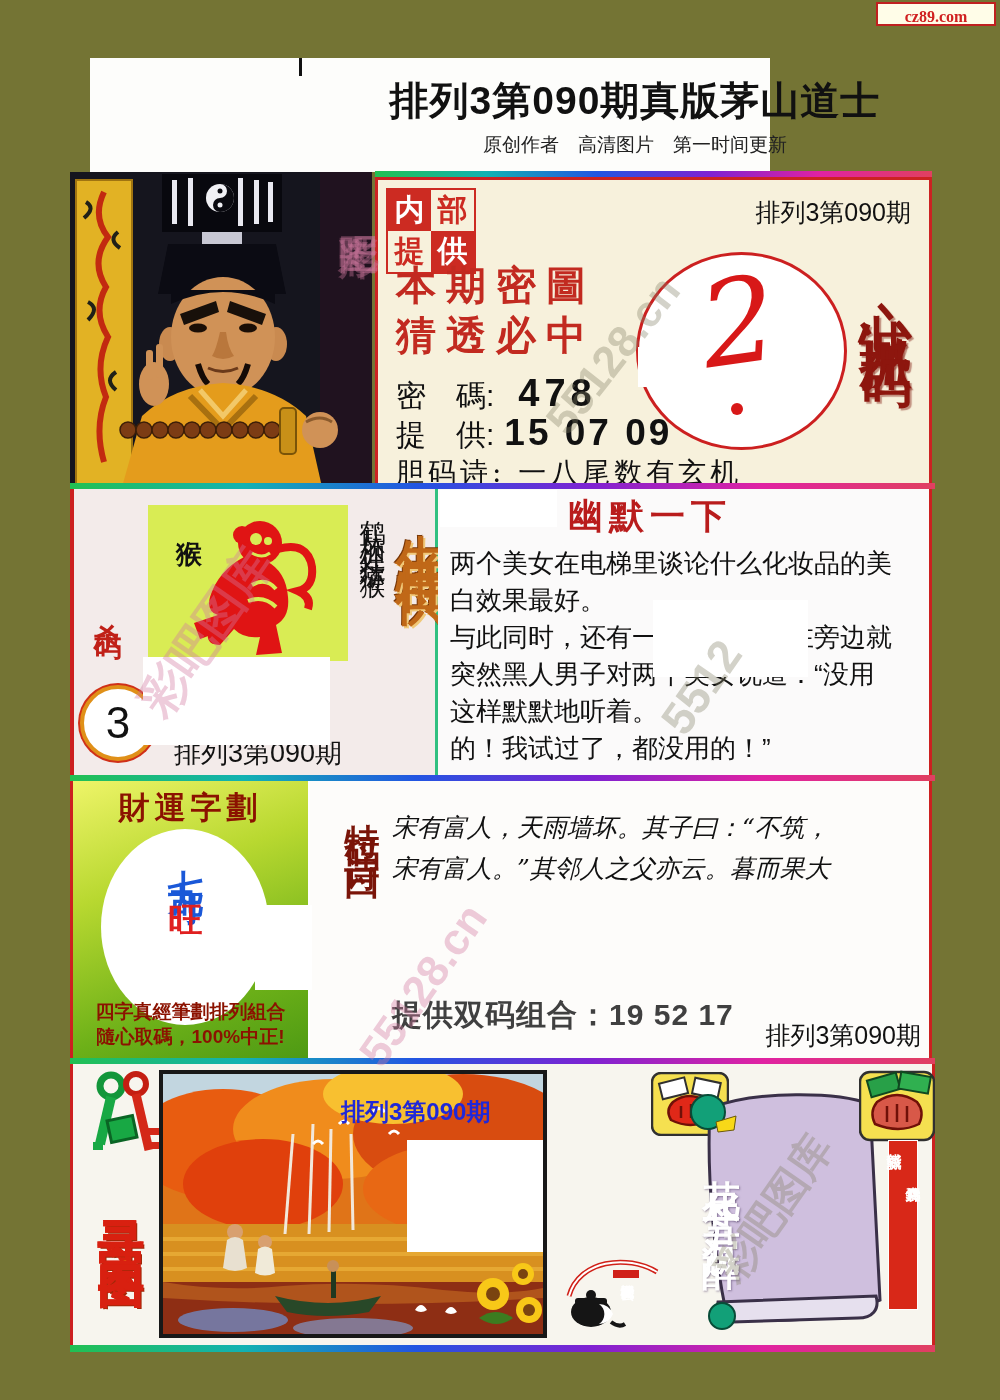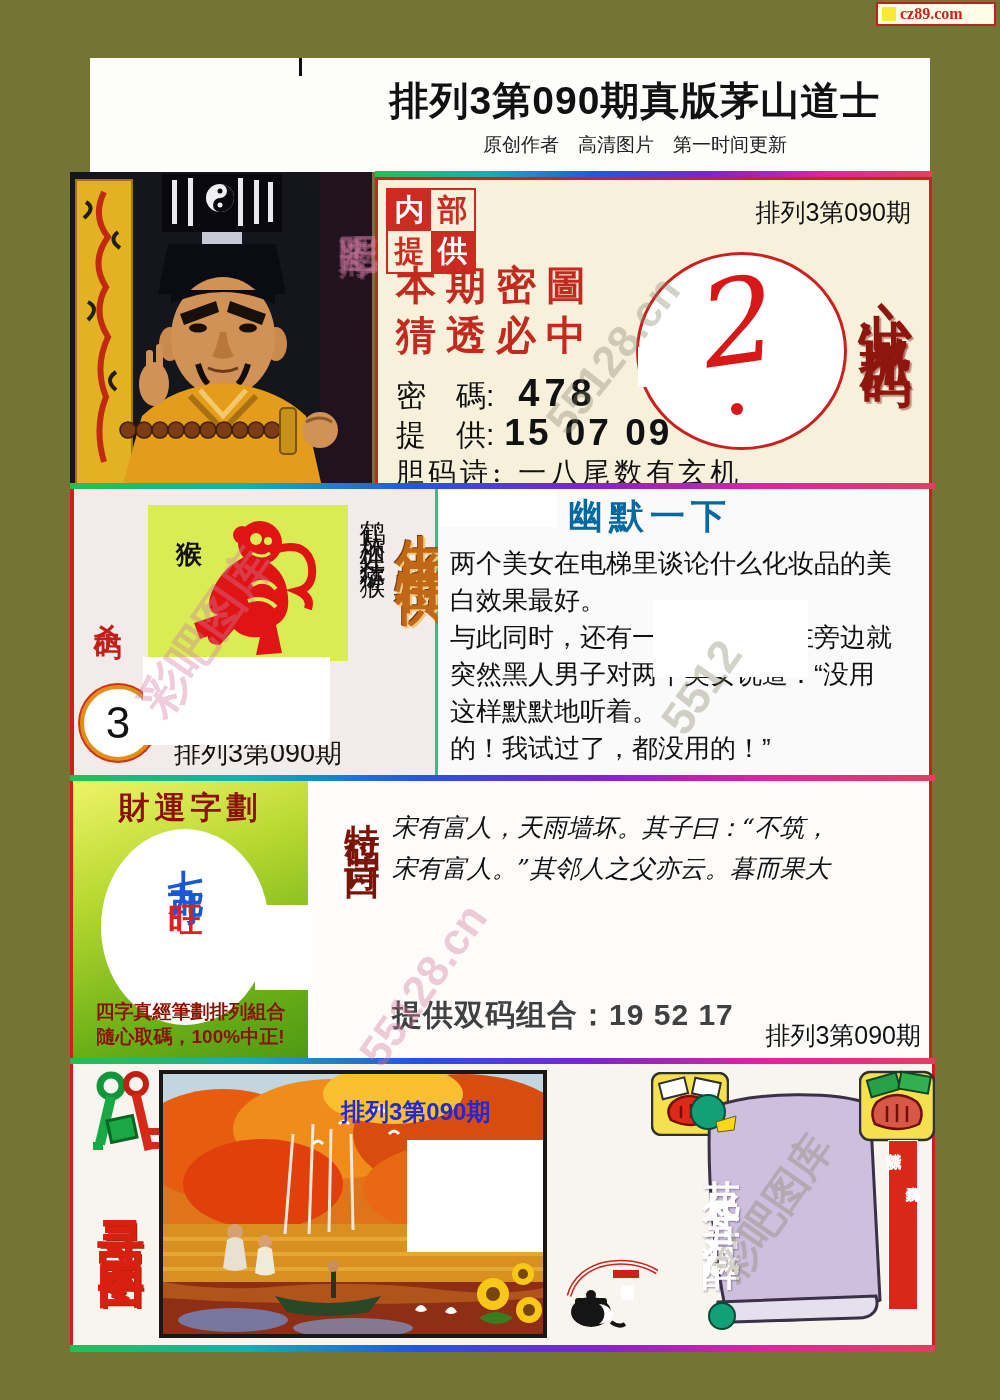--- a/index.html
+++ b/index.html
@@ -3,26 +3,26 @@
 <meta charset="utf-8">
 <style>
   html,body{margin:0;padding:0;background:#5a5a28;}
   .page{position:relative;width:1000px;height:1400px;background:#747434;overflow:hidden;
         font-family:"Liberation Sans","DejaVu Sans",sans-serif;}
   .abs{position:absolute;}
   .v{writing-mode:vertical-rl;text-orientation:upright;}
 
   
   .badge{left:876px;top:2px;width:120px;height:24px;background:#fffde8;border:2px solid #c02020;
-         display:flex;align-items:center;gap:4px;padding:0 4px;box-sizing:border-box;}
+         display:flex;align-items:center;gap:4px;padding:0 4px;box-sizing:border-box;flex-direction:column;}
   .badge .sq{width:14px;height:14px;background:#f8e838;}
   .badge .t{color:#d02020;font-weight:bold;font-size:16px;font-family:"Liberation Serif",serif;}
 
   
-  .header{left:90px;top:58px;width:840px;height:114px;background:#fdfdfb;}
+  .header{left:90px;top:58px;width:680px;height:114px;background:#fdfdfb;}
   .header .title{position:absolute;left:255px;top:16px;width:580px;text-align:center;
                  font-size:39px;font-weight:bold;color:#111;letter-spacing:1px;}
   .header .subtitle{position:absolute;left:255px;top:74px;width:580px;text-align:center;
                     font-size:19px;color:#222;}
   .tick{left:299px;top:58px;width:3px;height:18px;background:#111;}
 
   
   .rainbow{height:6px;background:linear-gradient(90deg,#22c052,#12b2b2,#2255e2,#7e22d2,#e022a2,#e04060);}
 
   
@@ -63,21 +63,21 @@
                       background:#fff;border:4px solid #e09018;box-shadow:0 0 0 2px #d03018;
                       display:flex;align-items:center;justify-content:center;font-size:44px;color:#111;}
   .zodiac .poem{position:absolute;left:282px;top:10px;font-size:26px;color:#111;letter-spacing:9px;}
   .zodiac .ztitle{position:absolute;left:314px;top:6px;font-size:49px;font-weight:bold;color:#c06818;
                   letter-spacing:15px;text-shadow:2px 2px 0 #f0c878,-1px -1px 0 #7a3808;}
   .zodiac .issue{position:absolute;left:100px;bottom:4px;font-size:27px;color:#111;}
 
   
   .humor{left:438px;top:489px;width:494px;height:286px;background:#fbfafa;border-right:3px solid #cc2020;
          box-sizing:border-box;}
-  .humor .htitle{position:absolute;left:130px;top:4px;font-size:35px;font-weight:bold;color:#0369a1;letter-spacing:6px;}
+  .humor .htitle{position:absolute;left:130px;top:4px;font-size:35px;font-weight:bold;color:#b91c1c;letter-spacing:6px;}
   .humor .body{position:absolute;left:12px;top:56px;width:470px;font-size:26px;color:#111;line-height:37px;}
 
   
   .fortune{left:70px;top:781px;width:240px;height:277px;box-sizing:border-box;border-left:3px solid #cc2020;
            background:linear-gradient(160deg,#eef468 0%,#b8d830 35%,#6cb018 75%,#4e9a14 100%);
            border-right:2px solid #fff;}
   .fortune .ftitle{position:absolute;left:0;top:6px;width:100%;text-align:center;font-size:31px;font-weight:bold;
                    color:#8b1200;letter-spacing:5px;}
   .fortune .oval{position:absolute;left:28px;top:48px;width:168px;height:196px;background:#fff;border-radius:50%;}
   .fortune .ovaltext{position:absolute;left:0;top:12px;width:100%;height:180px;display:flex;justify-content:center;}

